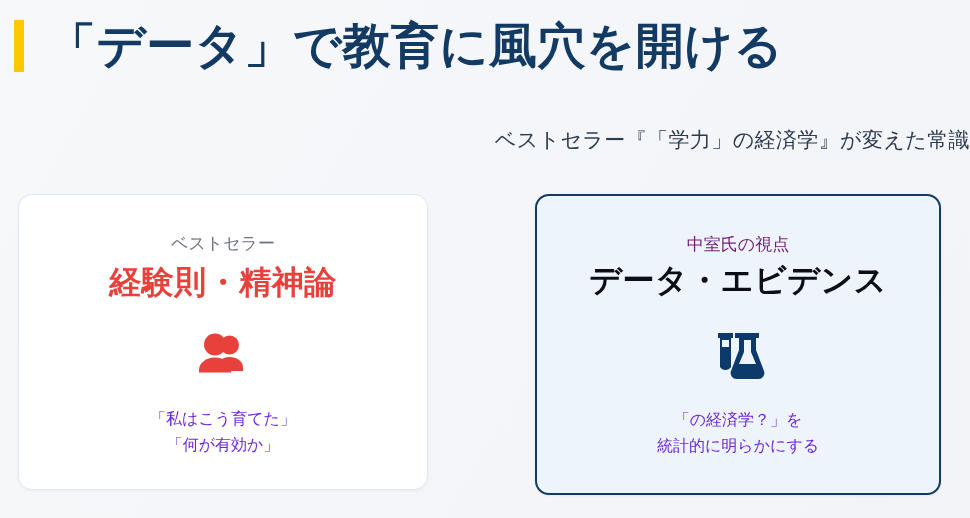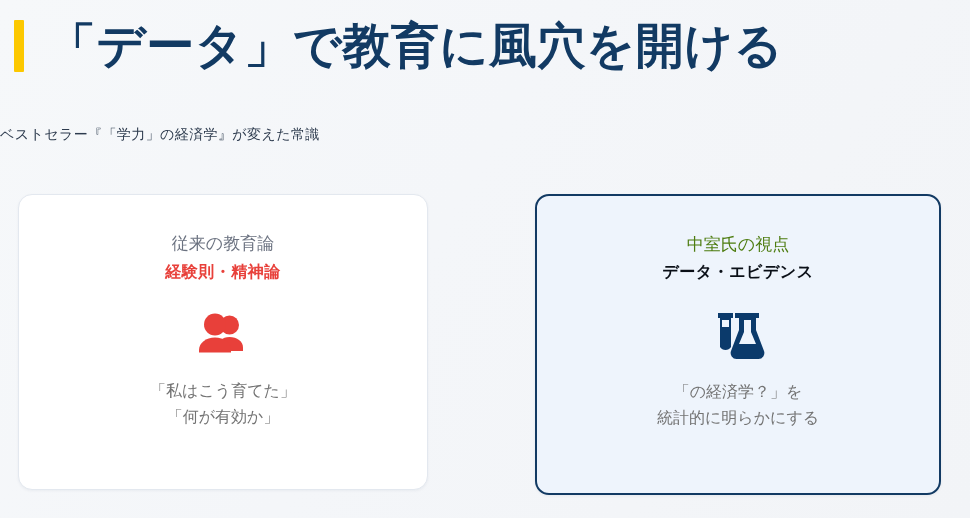--- a/index.html
+++ b/index.html
@@ -51,22 +51,22 @@
     line-height: 1.15;
     white-space: nowrap;
   }
 
   
   .subtitle {
     position: absolute;
     left: 0;
     top: 126px;
     width: 100%;
-    text-align: left;
-    font-size: 14px;
+    text-align: right;
+    font-size: 21px;
     color: #2d3b4e;
     letter-spacing: 0.4px;
   }
 
   
   .cards {
     position: absolute;
     left: 0;
     top: 194px;
     width: 970px;
@@ -102,64 +102,64 @@
     border: 2px solid #123a63;
     box-shadow: 0 1px 3px rgba(20, 40, 70, 0.06);
   }
 
   .card-eyebrow {
     margin-top: 38px;
     font-size: 17px;
     line-height: 1.3;
   }
   .card-left .card-eyebrow  { color: #6b7280; }
-  .card-right .card-eyebrow { color: #4d7c0f; }
+  .card-right .card-eyebrow { color: #701a75; }
 
   .card-headline {
     margin-top: 7px;
-    font-size: 16px;
+    font-size: 32px;
     font-weight: bold;
     letter-spacing: 0.5px;
     line-height: 1.25;
   }
   .card-left .card-headline  { color: #e8403a; }
   .card-right .card-headline { color: #0a0f17; font-family: Liberation Mono, monospace; }
 
   .card-icon {
     margin-top: 26px;
     height: 54px;
     display: flex;
     align-items: center;
     justify-content: center;
   }
 
   .card-caption {
-    margin-top: 16px;
+    margin-top: 24px;
     font-size: 16px;
     line-height: 1.65;
-    color: #737373;
+    color: #6d28d9;
   }
   .card-caption .cap-line { display: block; }
 </style>
 </head>
 <body>
 
 <div class="slide">
 
   <div class="header">
     <div class="accent-bar"></div>
     <h1 class="page-title">「データ」で教育に風穴を開ける</h1>
   </div>
 
   <div class="subtitle">ベストセラー『「学力」の経済学』が変えた常識</div>
 
   <div class="cards">
 
     <div class="card card-left">
-      <div class="card-eyebrow">従来の教育論</div>
+      <div class="card-eyebrow">ベストセラー</div>
       <div class="card-headline">経験則・精神論</div>
       <div class="card-icon">
         <svg width="54" height="44" viewBox="0 0 54 44" aria-hidden="true">
           <circle cx="33.5" cy="12" r="9.5" fill="#e8403a"></circle>
           <path d="M33.5 24 C41 24 47 28.5 47 34.5 L47 38 L22 38 L22 34.5 C22 28.5 26 24 33.5 24 Z" fill="#e8403a"></path>
           <circle cx="19" cy="11.5" r="11" fill="#e8403a"></circle>
           <path d="M19 24.5 C28 24.5 35 30 35 37 L35 39.5 L3 39.5 L3 37 C3 30 10 24.5 19 24.5 Z" fill="#e8403a"></path>
         </svg>
       </div>
       <div class="card-caption">

